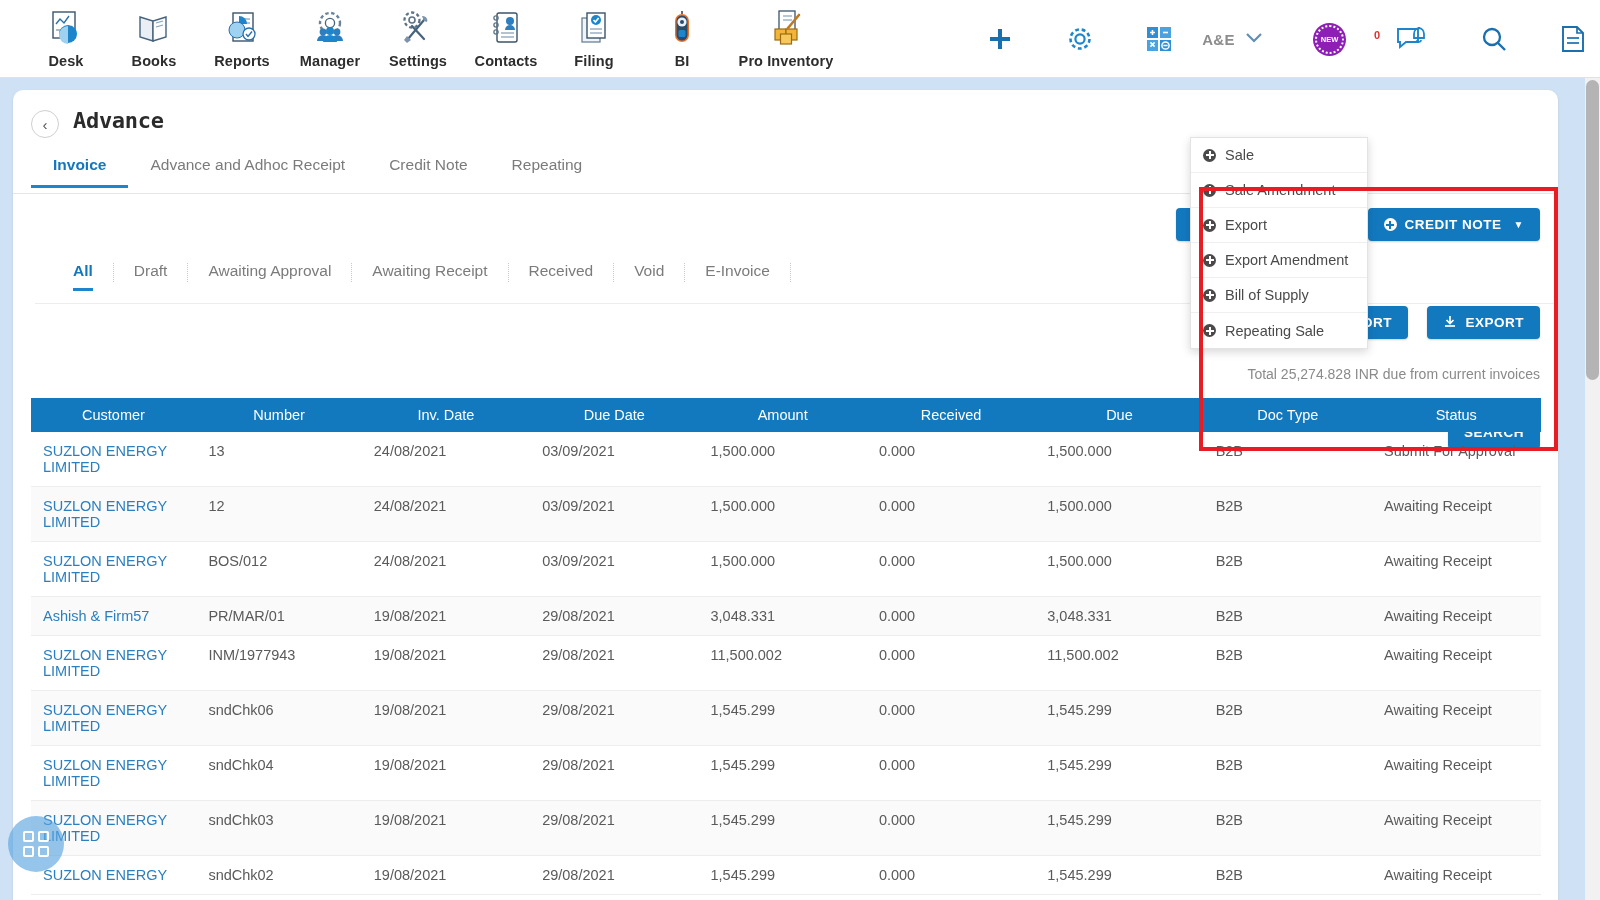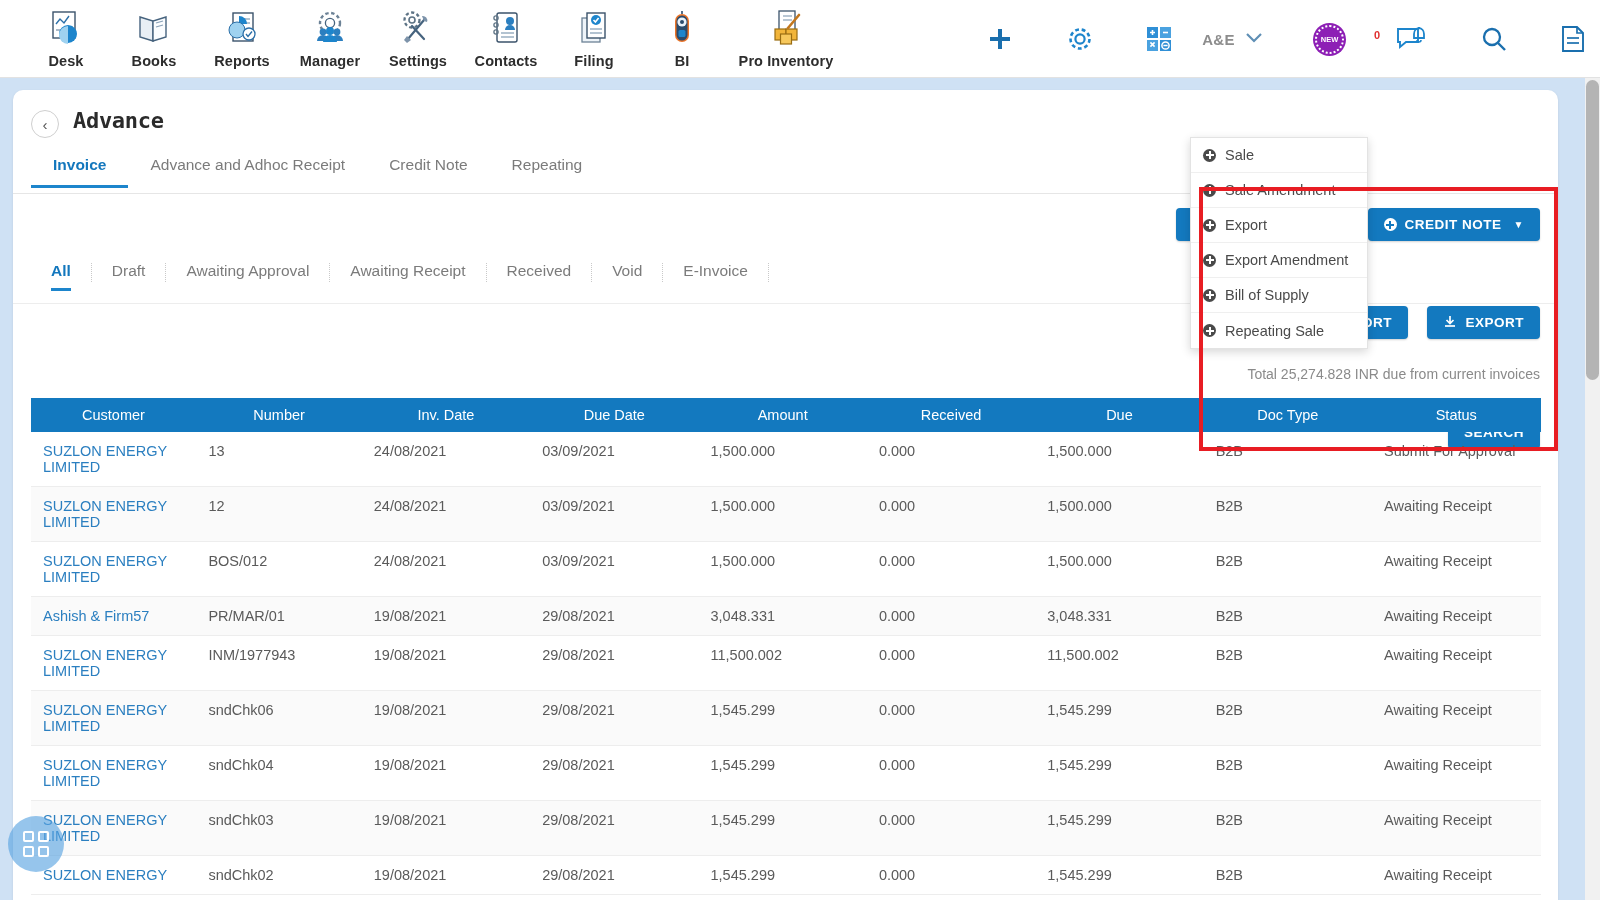--- a/index.html
+++ b/index.html
@@ -129,20 +129,21 @@
     content:""; position:absolute; background:#1379bf;
   }
   .plus-circ::before { left:5.5px; top:2.5px; width:2px; height:8px; }
   .plus-circ::after  { top:5.5px; left:2.5px; height:2px; width:8px; }
 
   
   .filters {
     position: relative; margin-top: 6px; padding-left: 18px;
     height: 42px; display: flex; align-items: flex-start;
     border-bottom: 1px solid #ededed;
+    margin-left: 22px;
   }
   .filter {
     font-size: 15.5px; color: #7b7b7b; padding: 0 20px 10px 20px;
     cursor: pointer; position: relative; white-space: nowrap;
   }
   .filter.active { color: #1377bd; font-weight: 700; }
   .filter.active::after {
     content:""; position:absolute; left:20px; right:20px; bottom:-1px;
     height:3px; background:#1d85cc;
   }

